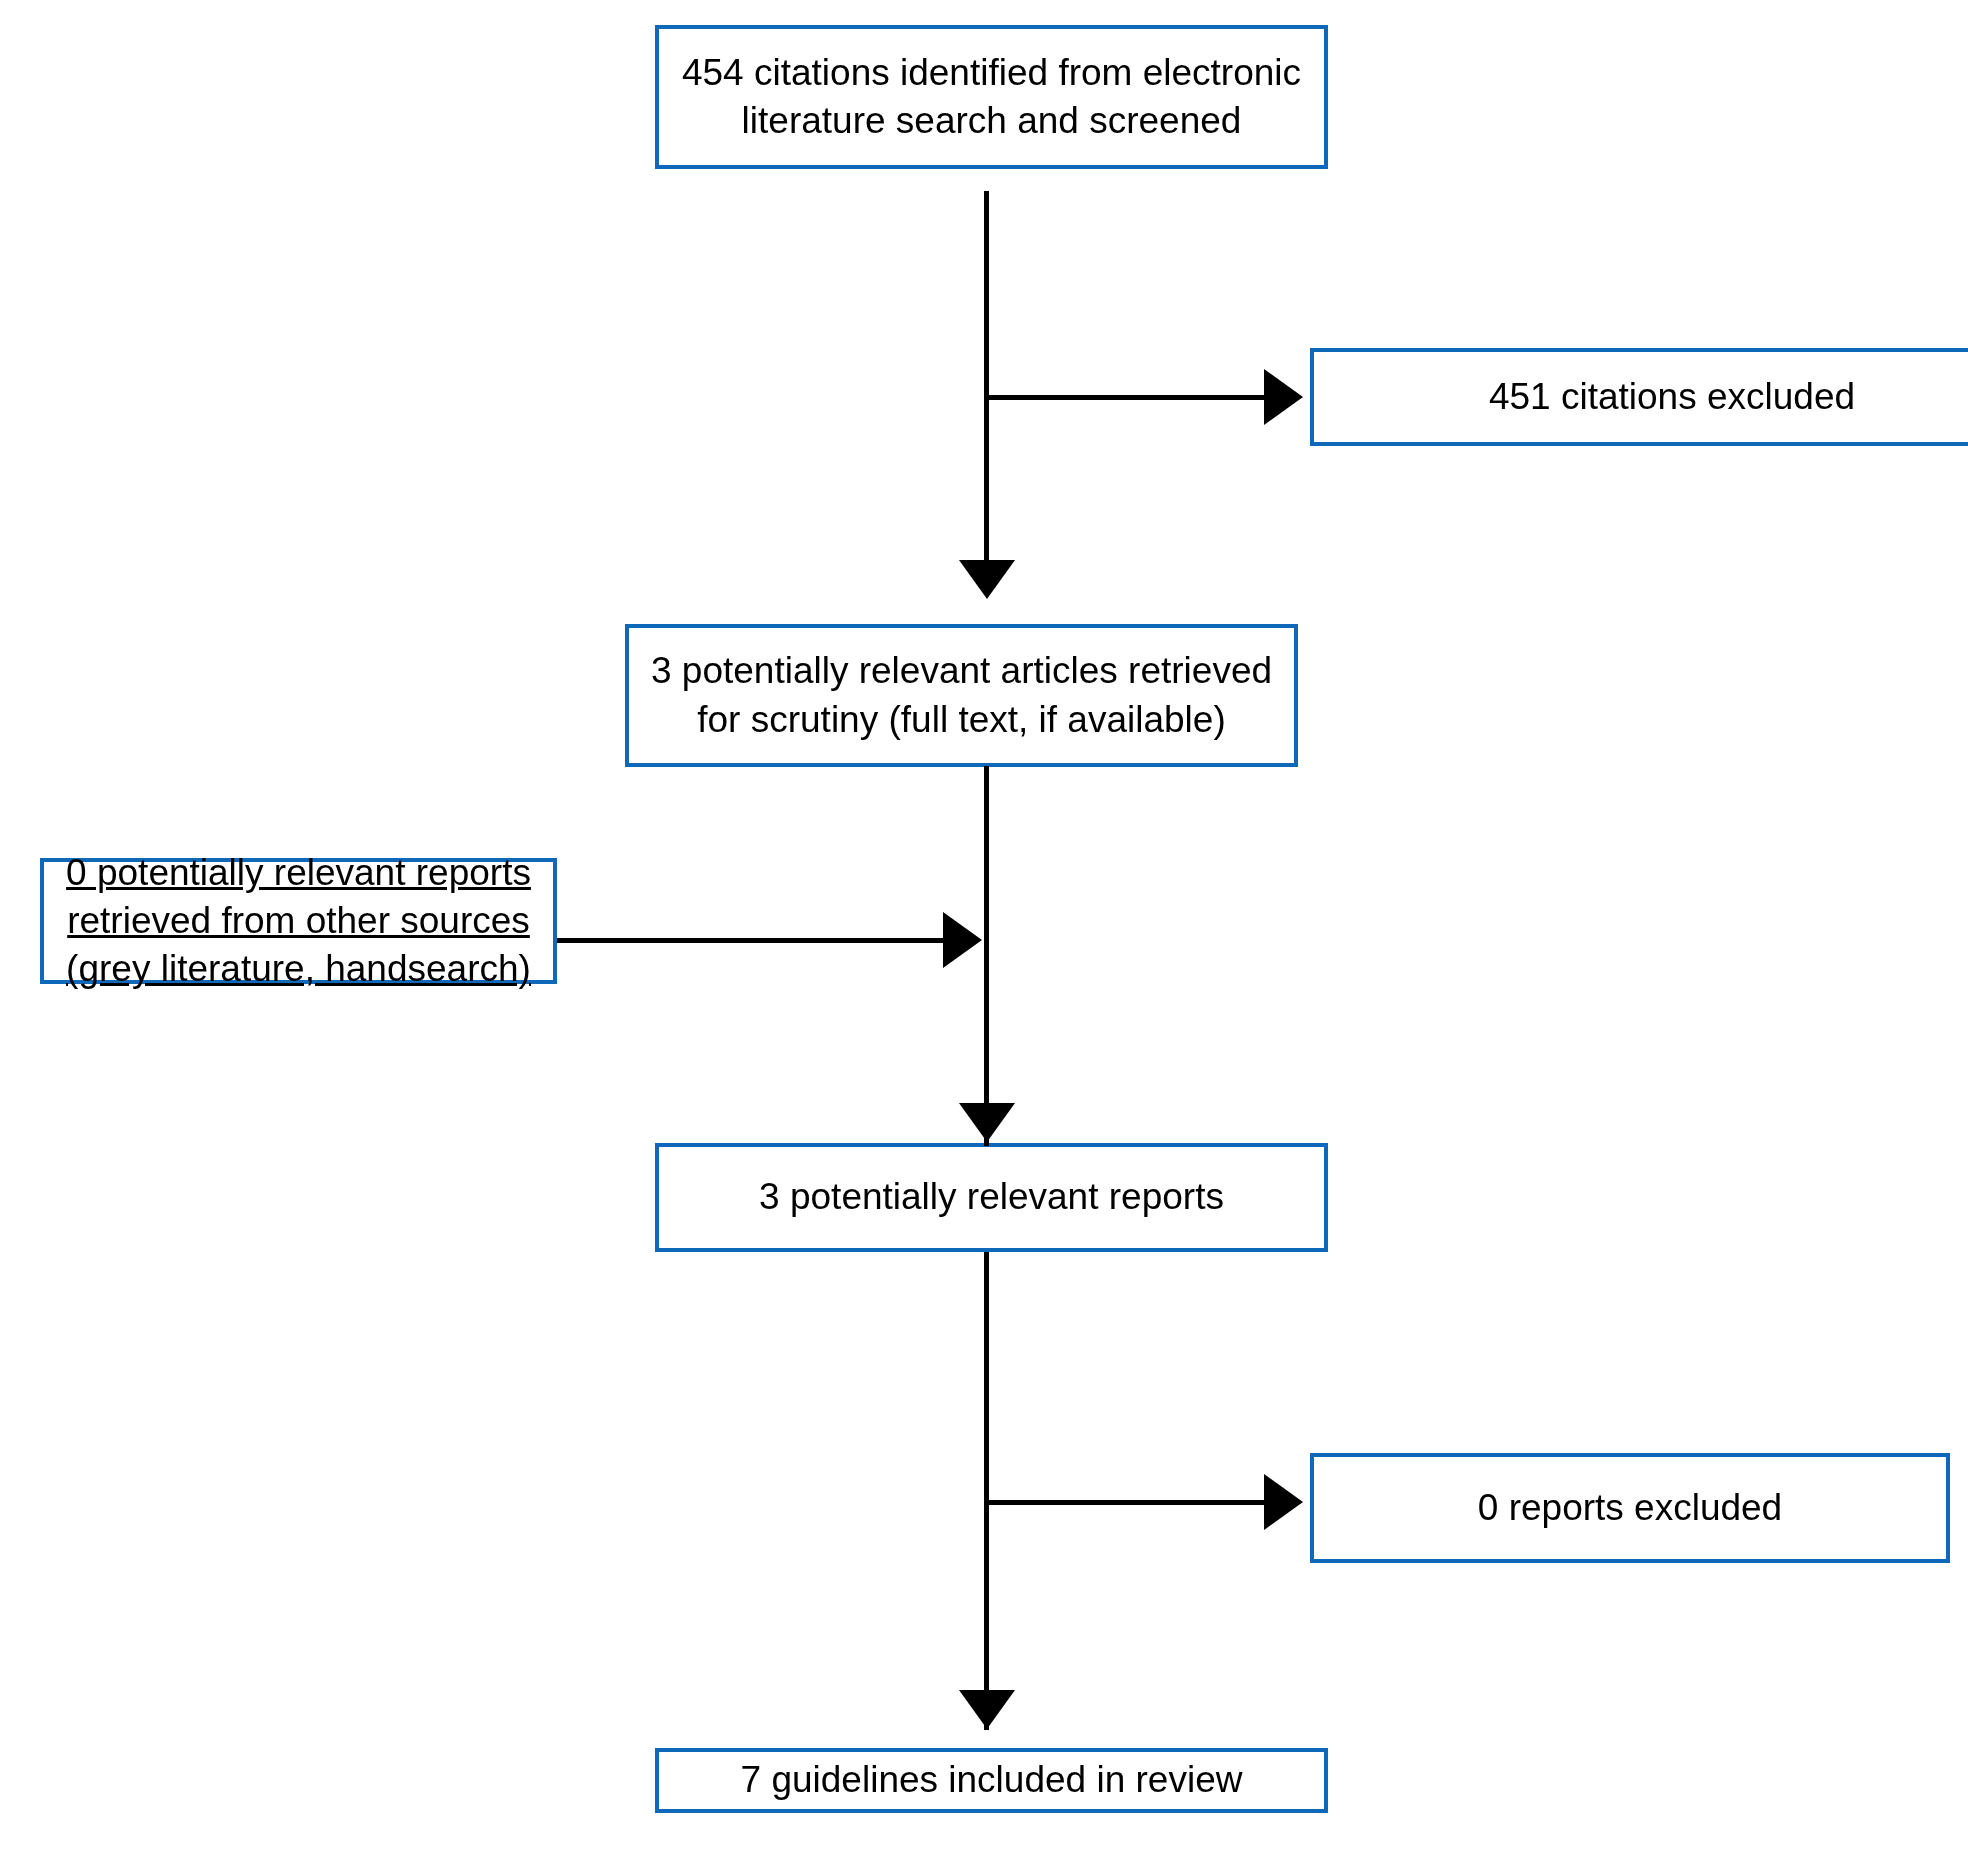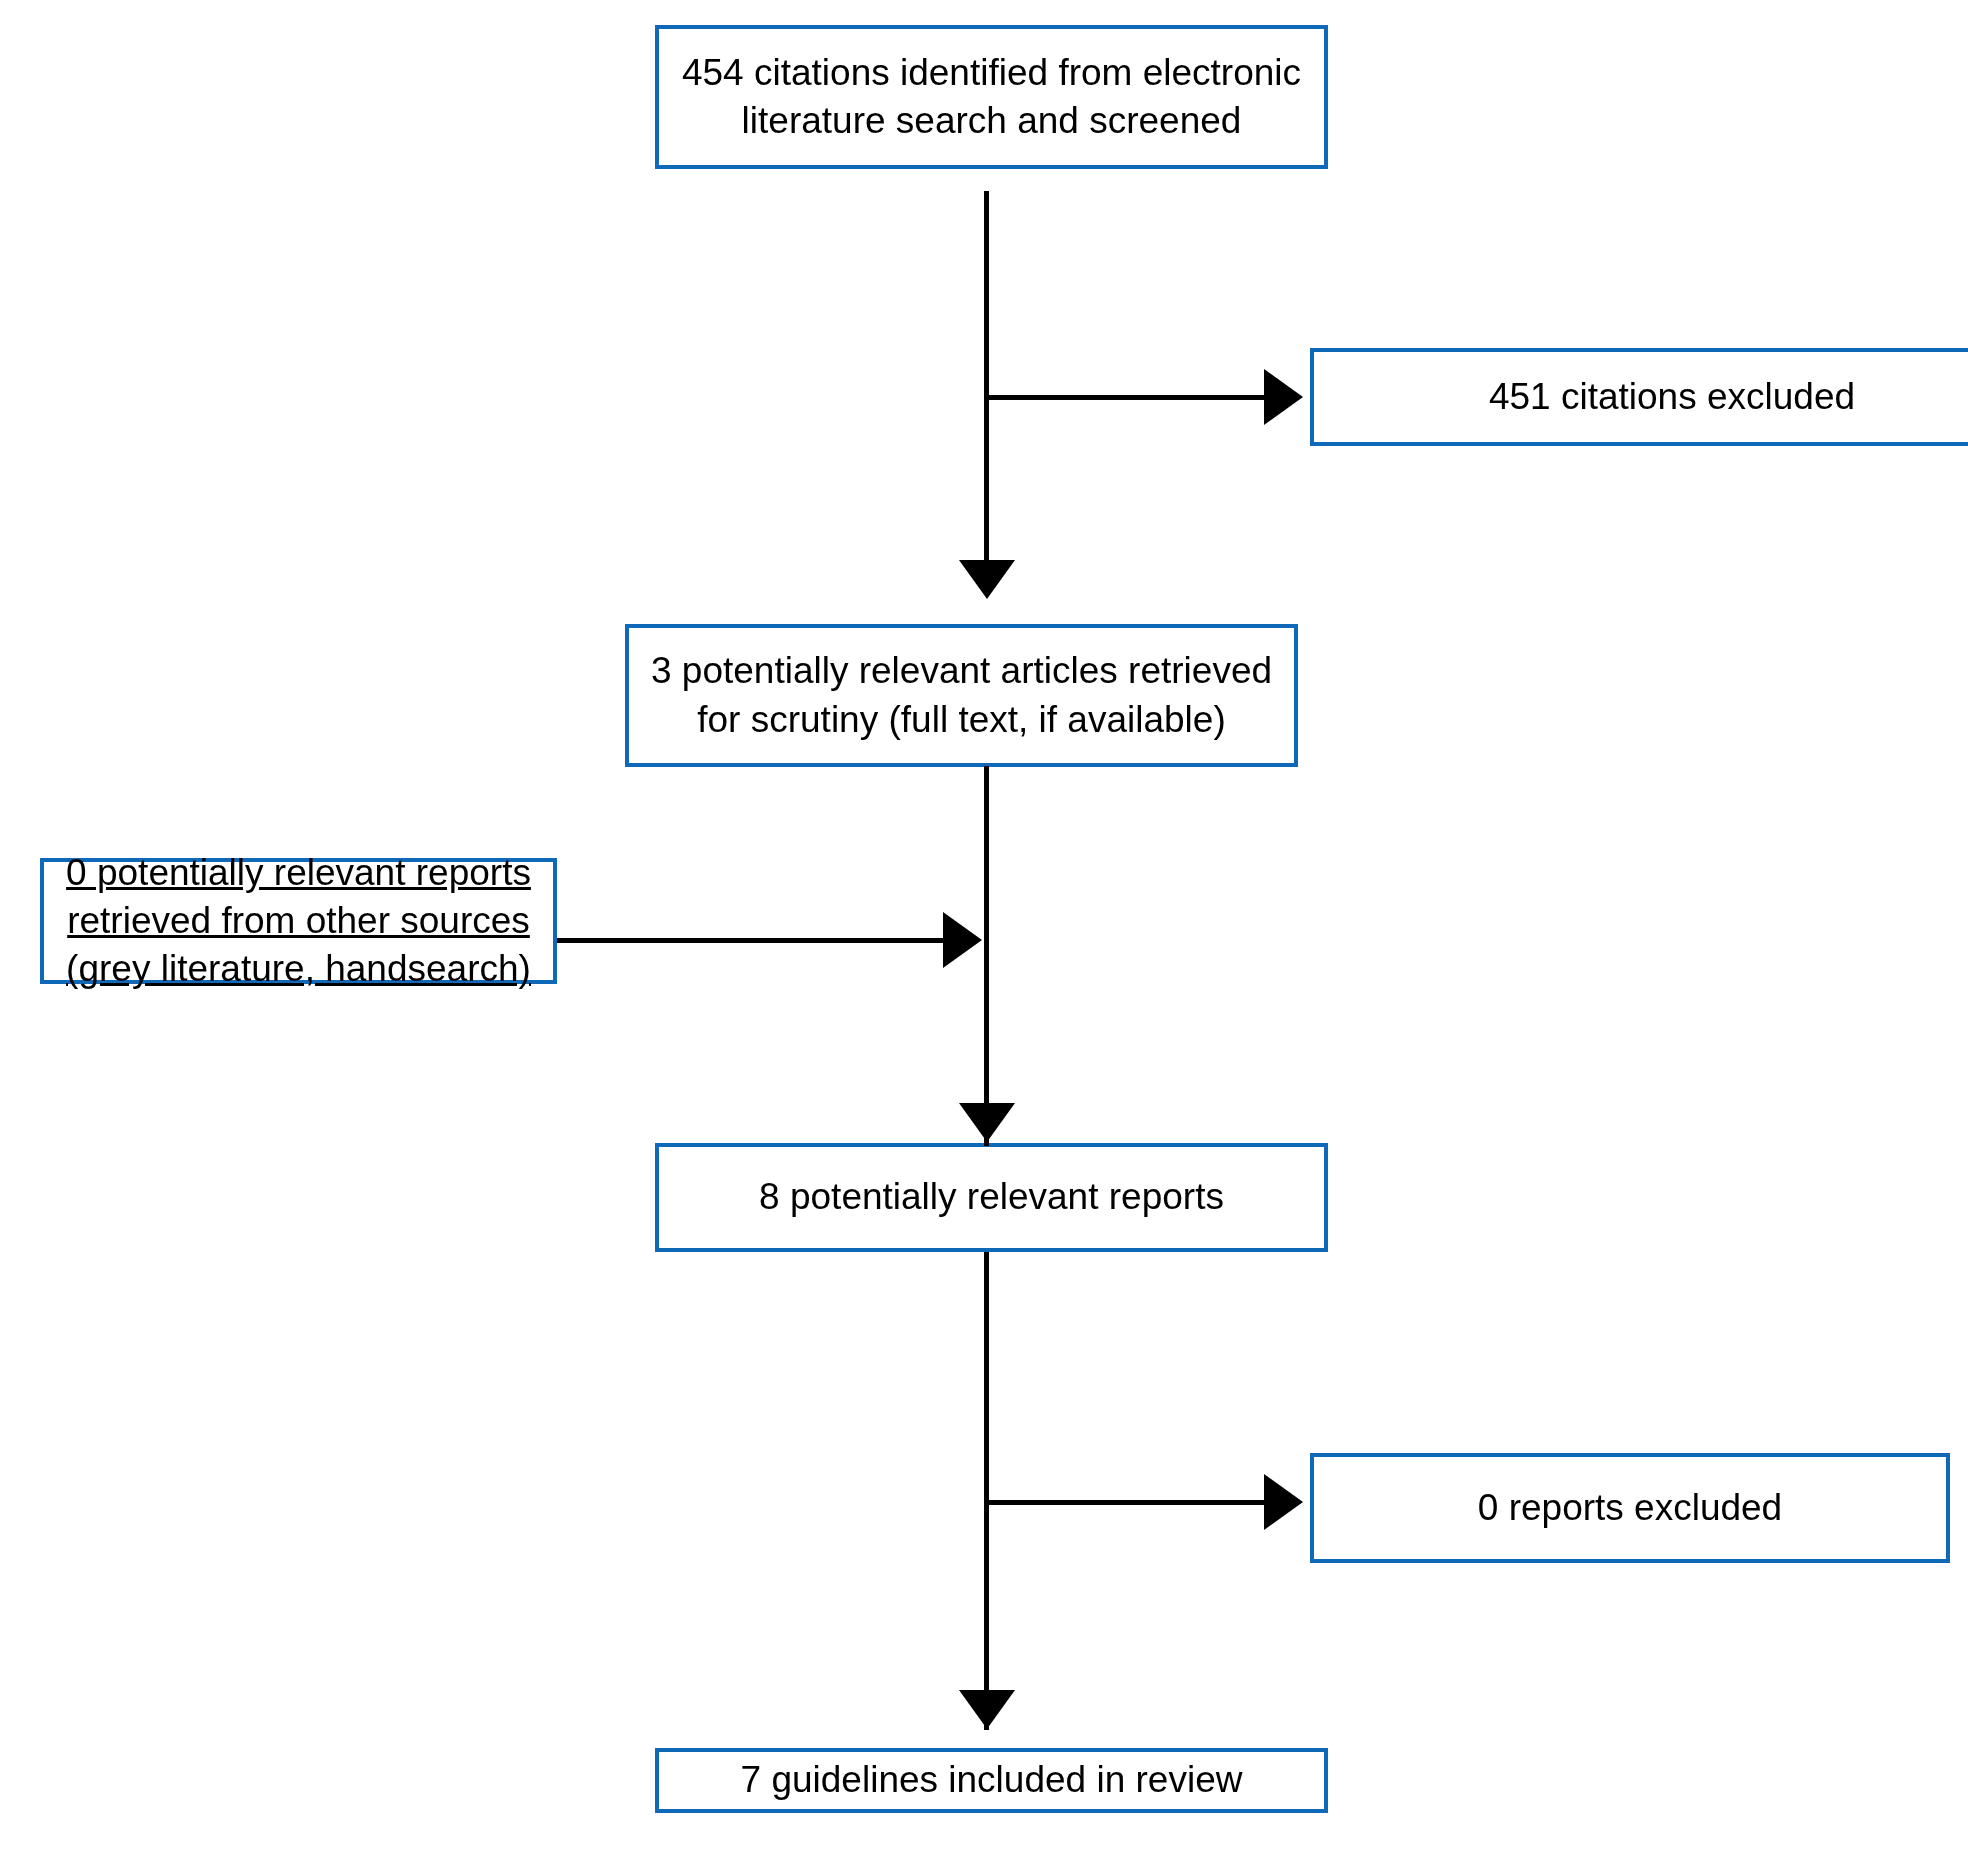--- a/index.html
+++ b/index.html
@@ -99,21 +99,21 @@
 
   <div class="node" id="node-excluded-1">451 citations excluded</div>
 
   <div class="node" id="node-retrieved">3 potentially relevant articles retrieved
 for scrutiny (full text, if available)</div>
 
   <div class="node" id="node-other-src">0 potentially relevant reports
 retrieved from other sources
 (grey literature, handsearch)</div>
 
-  <div class="node" id="node-reports">8 potentially relevant reports</div>
+  <div class="node" id="node-reports">3 potentially relevant reports</div>
 
   <div class="node" id="node-excluded-2">0 reports excluded</div>
 
   <div class="node" id="node-included">7 guidelines included in review</div>
 
   <div class="conn-line conn-v" id="conn-v-1"></div>
   <div class="conn-line conn-v" id="conn-v-2"></div>
   <div class="conn-line conn-v" id="conn-v-3"></div>
   <div class="conn-line conn-v" id="conn-v-4"></div>
   <div class="conn-line conn-v" id="conn-v-5"></div>

